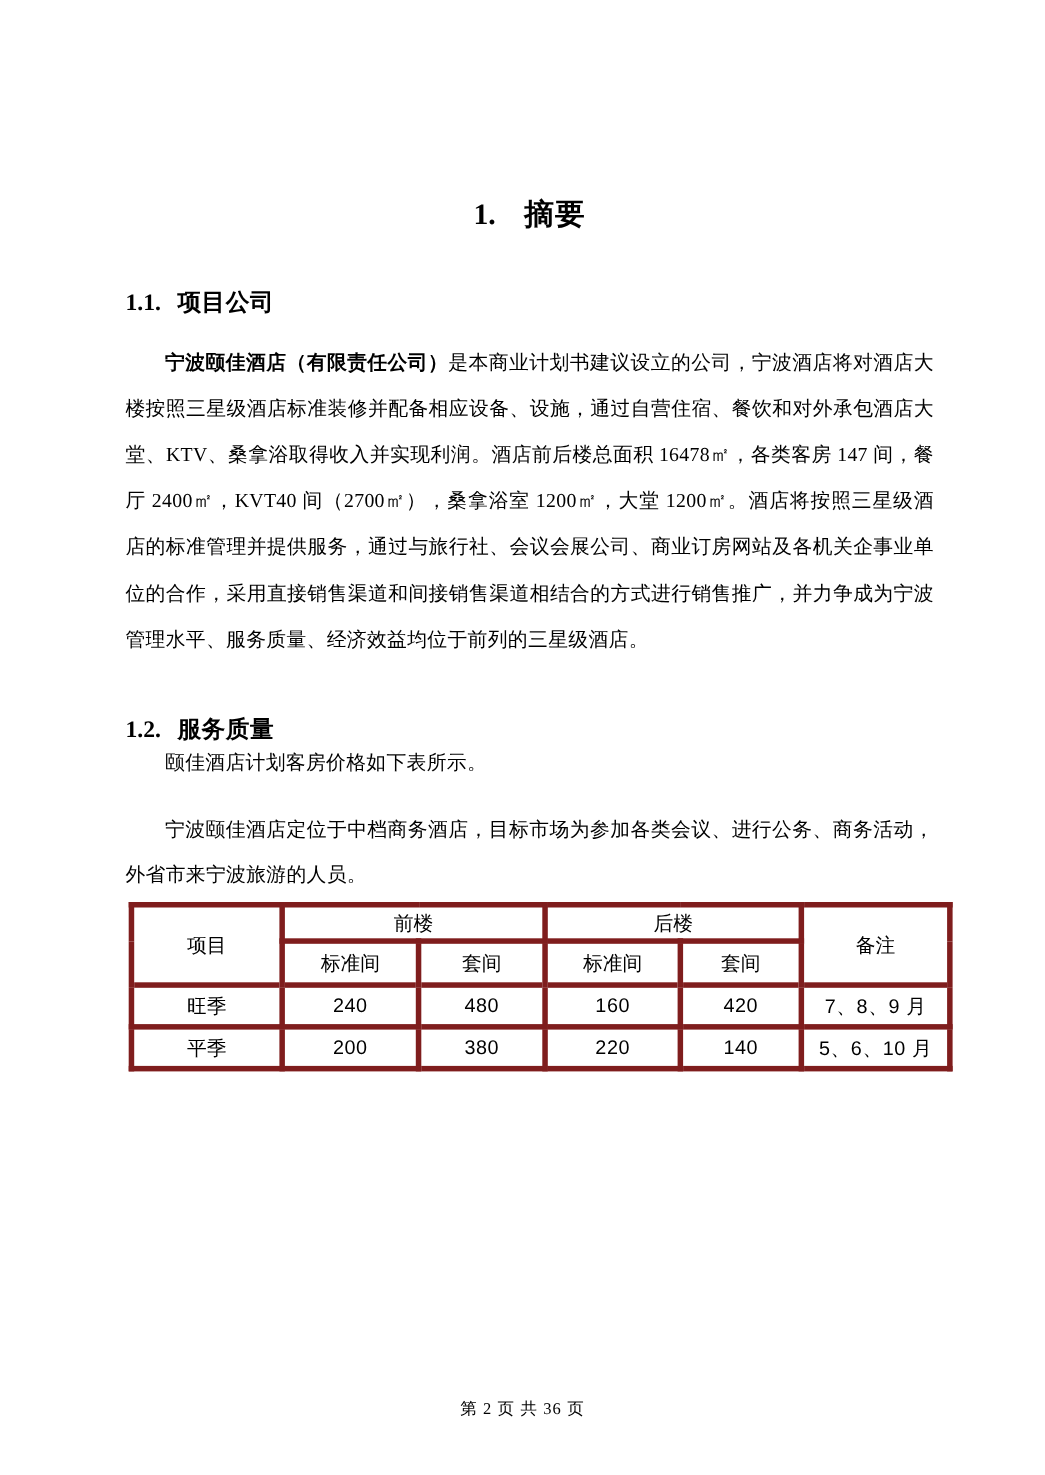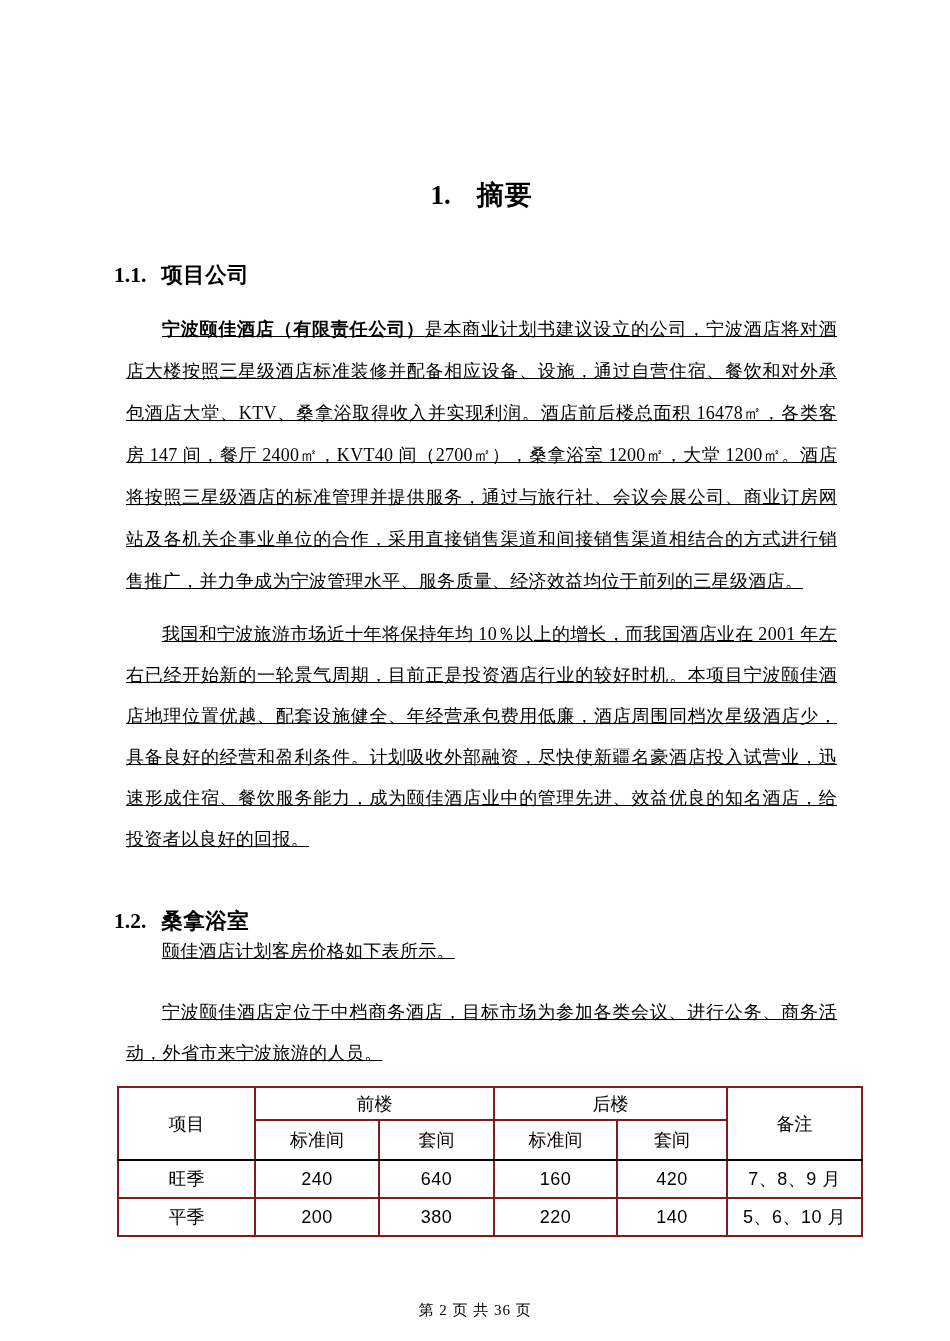--- a/index.html
+++ b/index.html
@@ -28,77 +28,75 @@
     margin: 0;
     font-size: 21.5px;
     font-weight: 700;
     line-height: 30px;
     letter-spacing: 0.5px;
   }
   h2 .num { margin-right: 15px; letter-spacing: 0; text-align: right; }
   #heading-1-1 { margin-top: 46px; }
   #heading-1-2 { margin-top: 46px; }
   p.body {
-    margin: 12px;
+    margin: 0;
     font-size: 18px;
     line-height: 42px;
     text-align: justify;
     text-indent: 2em;
     letter-spacing: 0.3px;
-    text-decoration: underline;
   }
   #para-company { margin-top: 18px; }
   #para-market-trend { margin-top: 7px; line-height: 41px; }
   #para-positioning { margin-top: 26px; line-height: 41px; }
   #para-table-note { margin-top: 0; line-height: 30px; }
   .bold { font-weight: 700; }
 
   table.price {
     border-collapse: collapse;
     table-layout: fixed;
     width: 744px;
     margin: 4px 0 0 3px;
     text-align: center;
   }
   table.price td {
-    border: 2px solid #7f1d1d;
+    border: 5px solid #7f1d1d;
     padding: 0;
     font-size: 18px;
     vertical-align: middle;
   }
   table.price { border: 2px solid #000; }
   tr.head-row-1 { height: 33px; }
   tr.head-row-2 { height: 40px; }
   tr.data-row { height: 38px; padding-left: 25px; }
   td.hsep { border-bottom: 2.5px solid #000 !important; }
   td.sans, .sans { font-family: "Liberation Sans", sans-serif; font-size: 18.5px; letter-spacing: 0.5px; }
 
   .page-footer {
     position: absolute;
-    top: 1301px;
+    top: 1271px;
     left: 0; width: 100%;
     text-align: center;
     font-size: 15px;
     letter-spacing: 1px;
   }
 </style>
 </head>
 <body>
 
 <div class="page">
 
   <h1 class="doc-title"><span class="num">1.</span><span>摘要</span></h1>
 
   <h2 id="heading-1-1"><span class="num">1.1.</span><span>项目公司</span></h2>
 
   <p class="body" id="para-company"><span class="bold">宁波颐佳酒店（有限责任公司）</span><span>是本商业计划书建议设立的公司，宁波酒店将对酒店大楼按照三星级酒店标准装修并配备相应设备、设施，通过自营住宿、餐饮和对外承包酒店大堂、KTV、桑拿浴取得收入并实现利润。酒店前后楼总面积 16478㎡，各类客房 147 间，餐厅 2400㎡，KVT40 间（2700㎡），桑拿浴室 1200㎡，大堂 1200㎡。酒店将按照三星级酒店的标准管理并提供服务，通过与旅行社、会议会展公司、商业订房网站及各机关企事业单位的合作，采用直接销售渠道和间接销售渠道相结合的方式进行销售推广，并力争成为宁波管理水平、服务质量、经济效益均位于前列的三星级酒店。</span></p>
 
-  <p class="body" id="para-market-trend">我国和宁波旅游市场近十年将保持年均 10％以上的增长，而我国酒店业在 2001 年左右已经开始新的一轮景气周期，目前正是投资酒店行业的较好时机。本项目宁波颐佳酒店地理位置优越、配套设施健全、年经营承包费用低廉，酒店周围同档次星级酒店少，具备良好的经营和盈利条件。计划吸收外部融资，尽快使新疆名豪酒店投入试营业，迅速形成住宿、餐饮服务能力，成为颐佳酒店业中的管理先进、效益优良的知名酒店，给投资者以良好的回报。</p>
 
-  <h2 id="heading-1-2"><span class="num">1.2.</span><span>桑拿浴室</span></h2>
+  <h2 id="heading-1-2"><span class="num">1.2.</span><span>服务质量</span></h2>
 
   <p class="body" id="para-table-note">颐佳酒店计划客房价格如下表所示。</p>
 
   <p class="body" id="para-positioning">宁波颐佳酒店定位于中档商务酒店，目标市场为参加各类会议、进行公务、商务活动，外省市来宁波旅游的人员。</p>
 
   <table class="price">
     <colgroup>
       <col style="width:137px">
       <col style="width:124px">
       <col style="width:115px">
@@ -115,21 +113,21 @@
       </tr>
       <tr class="head-row-2">
         <td class="hsep">标准间</td>
         <td class="hsep">套间</td>
         <td class="hsep">标准间</td>
         <td class="hsep">套间</td>
       </tr>
       <tr class="data-row">
         <td>旺季</td>
         <td class="sans">240</td>
-        <td class="sans">640</td>
+        <td class="sans">480</td>
         <td class="sans">160</td>
         <td class="sans">420</td>
         <td class="sans">7、8、9 月</td>
       </tr>
       <tr class="data-row">
         <td>平季</td>
         <td class="sans">200</td>
         <td class="sans">380</td>
         <td class="sans">220</td>
         <td class="sans">140</td>

